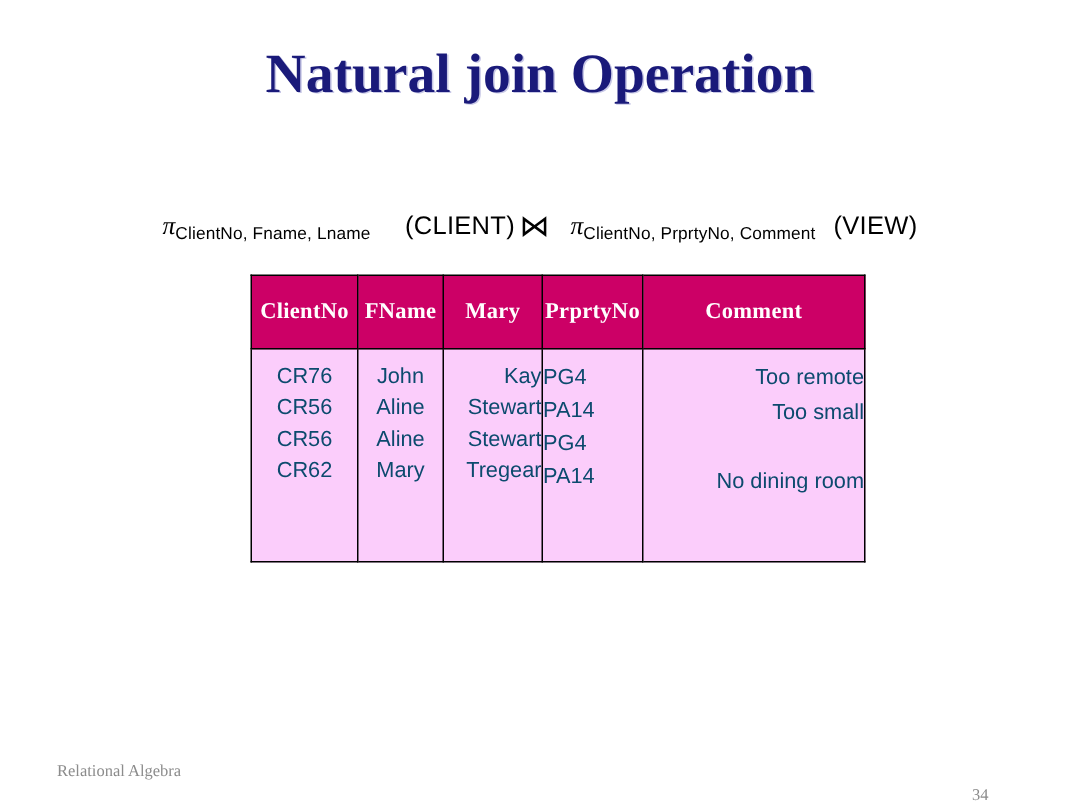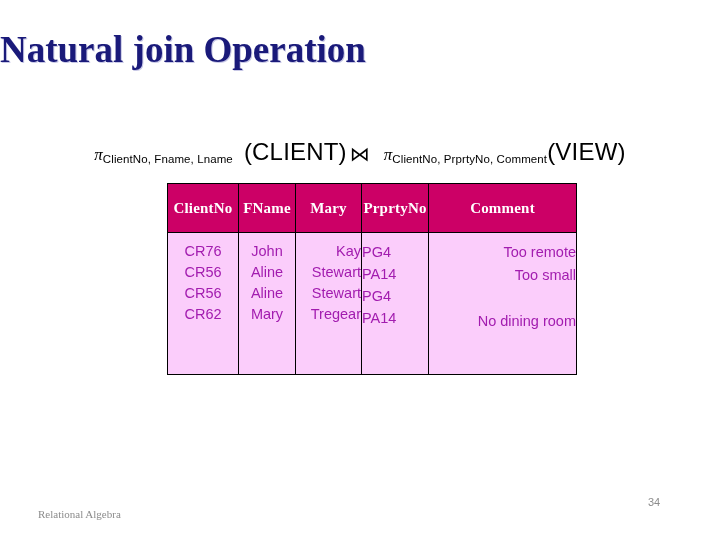--- a/index.html
+++ b/index.html
@@ -14,21 +14,21 @@
     overflow: hidden;
     position: relative;
   }
 
   
   .slide-title {
     position: absolute;
     top: 28px;
     left: 0;
     width: 720px;
-    text-align: left;
+    text-align: center;
     font-family: "Liberation Serif", serif;
     font-size: 37px;
     font-weight: 700;
     color: #1a1a7a;
     letter-spacing: 0px;
     text-shadow: 1px 1px 0 #c8c8e6;
     white-space: nowrap;
   }
 
   
@@ -53,22 +53,23 @@
     vertical-align: baseline;
   }
   .sub {
     font-size: 11.5px;
     vertical-align: baseline;
     position: relative;
     top: 3px;
     letter-spacing: 0.1px;
   }
   .rel {
-    font-size: 24px;
+    font-size: 17px;
     letter-spacing: 0.2px;
+    margin-left: 12px;
   }
   .join-sym {
     font-size: 20px;
     padding: 0 3px;
     position: relative;
     top: 1px;
   }
   .gap {
     display: inline-block;
     width: 11px;
@@ -96,21 +97,21 @@
     font-family: "Liberation Serif", serif;
     font-weight: 700;
     font-size: 15px;
     height: 48px;
     vertical-align: middle;
     text-align: center;
     letter-spacing: 0.2px;
   }
   .result-table tbody td {
     background: #fbcdfb;
-    color: #a21caf;
+    color: #0c4a6e;
     font-size: 14.5px;
     height: 133px;
     padding: 8px 0 0 0;
   }
   .cell-lines {
     display: block;
   }
   .cell-lines span {
     display: block;
     line-height: 21px;
@@ -130,22 +131,22 @@
     position: absolute;
     left: 38px;
     top: 508px;
     font-family: "Liberation Serif", serif;
     font-size: 11px;
     color: #8c8c8c;
   }
   .footer-right {
     position: absolute;
     left: 648px;
-    top: 496px;
-    font-family: Liberation Sans, sans-serif;
+    top: 524px;
+    font-family: Liberation Serif, serif;
     font-size: 11px;
     color: #8c8c8c;
   }
 </style>
 </head>
 <body>
 
 <div class="slide-title">Natural join Operation</div>
 
 <div class="formula">

